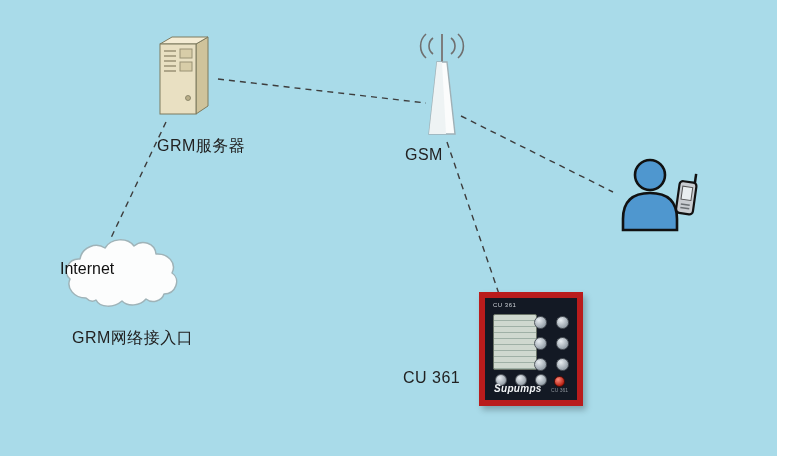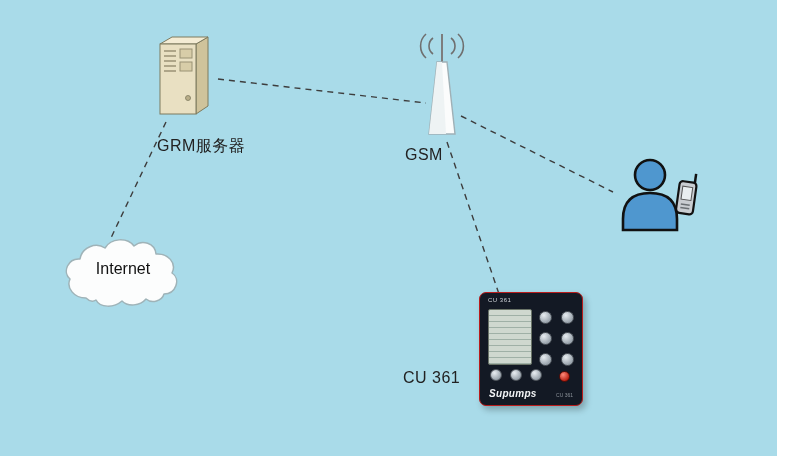--- a/index.html
+++ b/index.html
@@ -17,21 +17,21 @@
   .node-label{
     position:absolute;
     font-size:16px;
     color:#222;
     white-space:nowrap;
     letter-spacing:0.5px;
   }
   
   .device{
     position:absolute;left:479px;top:292px;width:104px;height:114px;
-    background:#131924;border:1px solid #b91c1c;border-radius:7px;
+    background:#131924;border:6px solid #b91c1c;border-radius:0;
     box-shadow:3px 4px 6px rgba(0,0,0,0.25);
     box-sizing:border-box;
   }
   .device-model{
     position:absolute;left:8px;top:4px;
     font-size:6px;color:#cfd3d8;letter-spacing:0.5px;
   }
   .device-screen{
     position:absolute;left:8px;top:16px;width:42px;height:54px;
     background:#cfd8cf;border:1px solid #6a7468;border-radius:2px;
@@ -61,21 +61,21 @@
     border:1px solid #5a0d06;
   }
   .device-brand{
     position:absolute;left:9px;bottom:6px;
     font-size:10px;font-style:italic;font-weight:bold;color:#f2f4f6;letter-spacing:0.3px;
   }
   .device-corner{
     position:absolute;right:9px;bottom:7px;font-size:5px;color:#8a9098;
   }
   .internet-text{
-    position:absolute;left:60px;top:260px;width:126px;text-align:center;
+    position:absolute;left:60px;top:260px;width:126px;
     font-size:16px;color:#111;
   }
 </style>
 </head>
 <body>
 
 <div class="canvas">
 
   <svg class="connectors">
     <line x1="218" y1="79" x2="426" y2="103"></line>
@@ -137,20 +137,21 @@
                C86,5 99,9 100,20
                C112,19 121,29 116,39
                C125,45 120,60 108,60
                C106,67 96,70 90,65
                C84,72 72,73 66,67
                C58,74 44,74 40,66
                C37,68 33,67 30,64 Z" fill="#fcfdfd" stroke="#9fb3b8" stroke-width="1.5" stroke-linejoin="round"></path>
     </svg>
   </div>
   <div class="internet-text">Internet</div>
+  <div class="node-label" style="left:72px;top:328px;">GRM网络接入口</div>
 
   <div class="device">
     <div class="device-model">CU 361</div>
     <div class="device-screen"></div>
     <div class="device-buttons">
       <div class="btn"></div>
       <div class="btn"></div>
       <div class="btn"></div>
       <div class="btn"></div>
       <div class="btn"></div>

